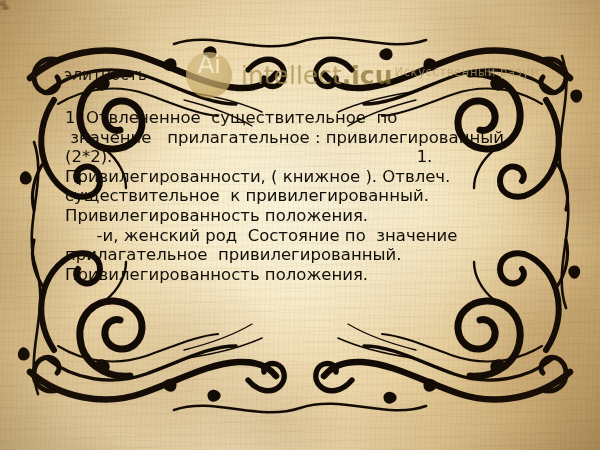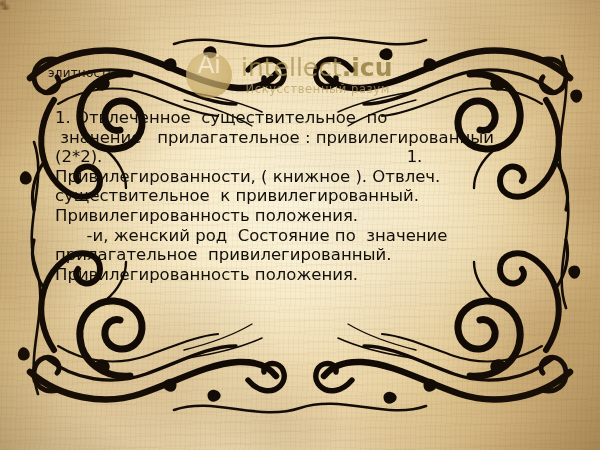--- a/index.html
+++ b/index.html
@@ -117,52 +117,52 @@
     flex: 0 0 auto;
   }
   .wm-badge-text {
     font-family: "DejaVu Sans", sans-serif;
     font-size: 25px;
     font-weight: 400;
     color: #f5ecd2;
     letter-spacing: -0.5px;
     line-height: 1;
   }
-  .wm-words { display: flex; flex-direction: column; line-height: 1; }
+  .wm-words { display: flex; line-height: 1; }
   .wm-title {
     font-family: "DejaVu Sans", sans-serif;
     font-size: 25px;
     color: #a8904f;
     letter-spacing: 0px;
   }
   .wm-title b { color: #8a7232; font-weight: 700; }
   .wm-sub {
     font-family: "DejaVu Sans", sans-serif;
     font-size: 11.5px;
     color: #b49f66;
     letter-spacing: 0.6px;
     margin-top: 4px;
     padding-left: 2px;
     text-align: center;
   }
 
   
   .headword {
     position: absolute;
-    left: 48px;
+    left: 64px;
     top: 66px;
     font-family: "DejaVu Sans", sans-serif;
-    font-size: 12px;
+    font-size: 15px;
     color: #17120c;
     letter-spacing: 0.2px;
     white-space: nowrap;
   }
   .body-text {
     position: absolute;
-    left: 55px;
+    left: 65px;
     top: 108px;
     width: 500px;
     font-family: "DejaVu Sans", sans-serif;
     font-size: 16.5px;
     line-height: 19.6px;
     color: #120e09;
     white-space: pre-wrap;
   }
   .body-text .ln {
     display: block;

